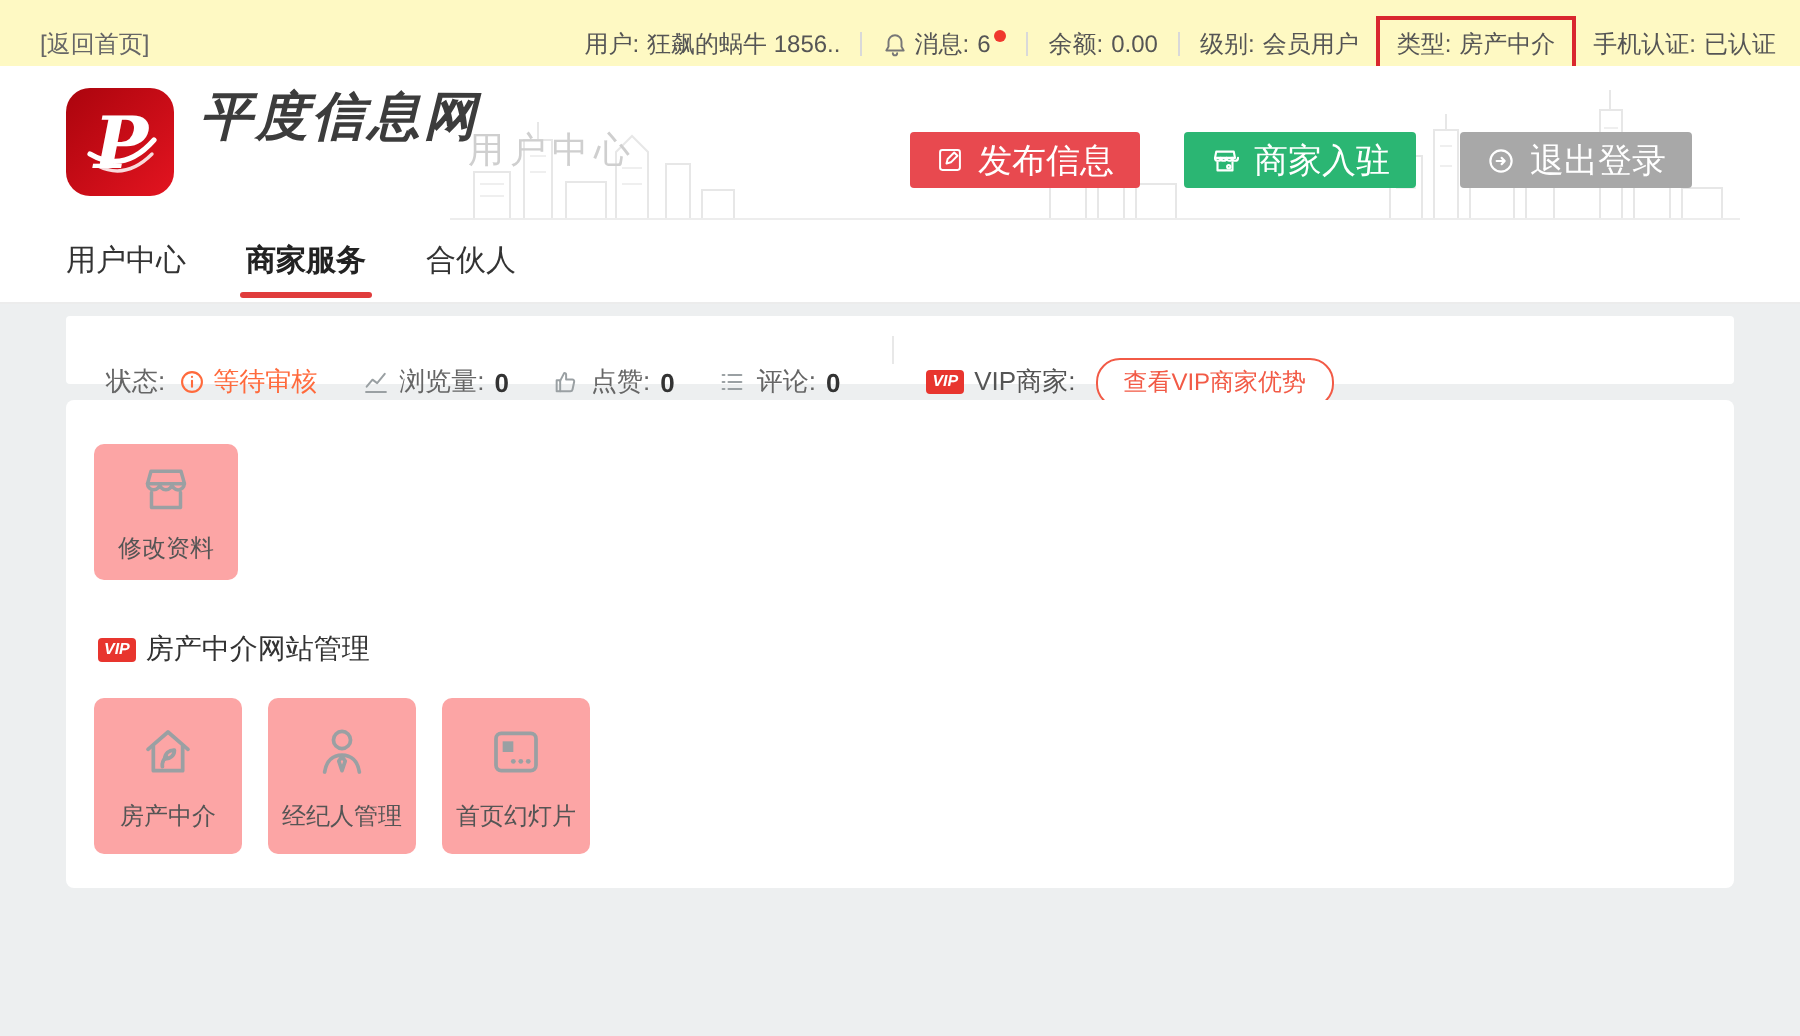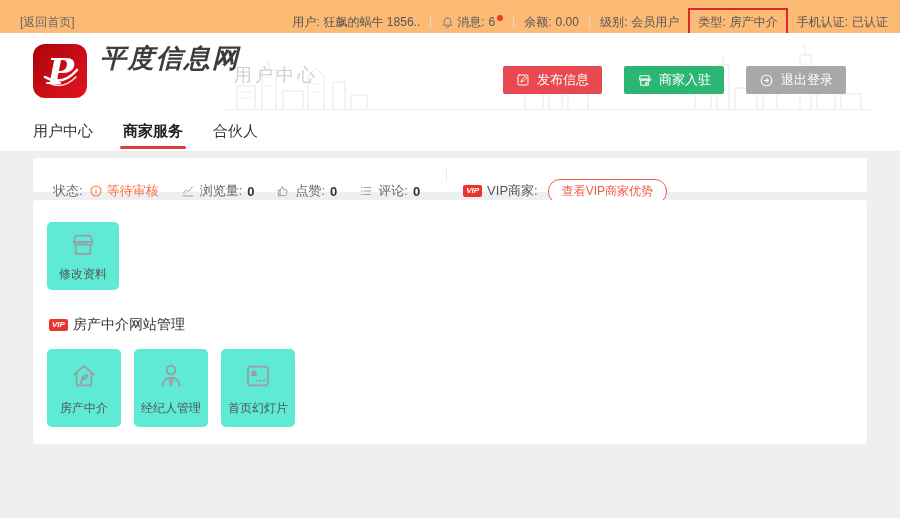--- a/index.html
+++ b/index.html
@@ -6,21 +6,21 @@
   html,body { width:900px; height:518px; }
   body {
     position:relative; overflow:hidden;
     background:#edeff0;
     font-family:"Liberation Sans","DejaVu Sans",sans-serif;
     color:#555;
   }
   
   .topbar {
     position:absolute; top:0; left:0; right:0; height:45px;
-    background:#fdba74; border-bottom:1px solid #e6e7e8;
+    background:#fef9c3; border-bottom:1px solid #e6e7e8;
     display:flex; align-items:center; justify-content:space-between;
     padding:0 12px 0 20px; font-size:12px; color:#555;
   }
   .tb-right { display:flex; align-items:center; }
   .tb-item { display:flex; align-items:center; white-space:nowrap; }
   .tb-label { margin-right:4px; }
   .tb-sep { width:1px; height:12px; background:#d9d9d9; margin:0 10px; }
   .bell { margin-right:3px; display:flex; }
   .msg-dot { width:6px; height:6px; border-radius:50%; background:#f0382e; margin:-9px 0 0 2px; }
   .type-box {
@@ -32,21 +32,21 @@
   .skyline { position:absolute; left:225px; bottom:0; z-index:0; }
   .logo-icon { position:absolute; left:32px; top:10px; z-index:1; }
   .logo-text { position:absolute; left:100px; top:11px; z-index:1; }
   .site-name { font-size:26px; font-weight:bold; font-style:italic; color:#3c3c3c; letter-spacing:2px; line-height:1.1; }
   .site-url { font-size:17px; font-weight:bold; font-style:italic; color:#3c3c3c; margin-top:1px; letter-spacing:1px; }
   .site-url .hl { color:#d40a17; }
   .center-label { position:absolute; left:234px; top:30px; font-size:18px; color:#cfcfcf; letter-spacing:3px; z-index:1; }
   .hbtns { position:absolute; right:54px; top:33px; display:flex; gap:22px; z-index:2; }
   .hbtn {
     height:28px; padding:0 13px; display:flex; align-items:center; gap:7px;
-    color:#fff; font-size:13px; border:none; border-radius:2px; cursor:pointer;
+    color:#fff; font-size:17px; border:none; border-radius:2px; cursor:pointer;
   }
   .hbtn-publish { background:#e8494f; }
   .hbtn-join { background:#2bb673; }
   .hbtn-logout { background:#a8a8a8; }
   
   .nav {
     position:absolute; top:110px; left:0; right:0; height:42px; background:#fff;
     border-bottom:1px solid #ececec; display:flex; align-items:stretch;
     padding-left:33px; font-size:15px; color:#333;
   }
@@ -76,21 +76,21 @@
     border:1px solid #f25a46; color:#f25a46; background:#fff; border-radius:12px;
     padding:3px 13px; font-size:12px; margin-left:10px; cursor:pointer; white-space:nowrap;
   }
   
   .main-card {
     position:absolute; left:33px; right:33px; top:200px; height:244px;
     background:#fff; border-radius:4px; padding:22px 14px;
   }
   .tile-row { display:flex; gap:13px; }
   .tile {
-    width:72px; height:68px; background:#5eead4; border-radius:5px;
+    width:72px; height:68px; background:#fca5a5; border-radius:5px;
     display:flex; flex-direction:column; align-items:center; justify-content:center;
     gap:6px; cursor:pointer;
   }
   .tile-lg { width:74px; height:78px; gap:8px; }
   .tile-lbl { font-size:12px; color:#555; }
   .section-head { display:flex; align-items:center; margin:26px 0 15px 2px; font-size:14px; color:#333; font-weight:500; }
   .icon-gray { stroke:#9aa0a3; fill:none; stroke-width:1.4; stroke-linecap:round; stroke-linejoin:round; }
   .icon-white { stroke:#fff; fill:none; stroke-width:1.7; stroke-linecap:round; stroke-linejoin:round; }
 </style>
 </head>

